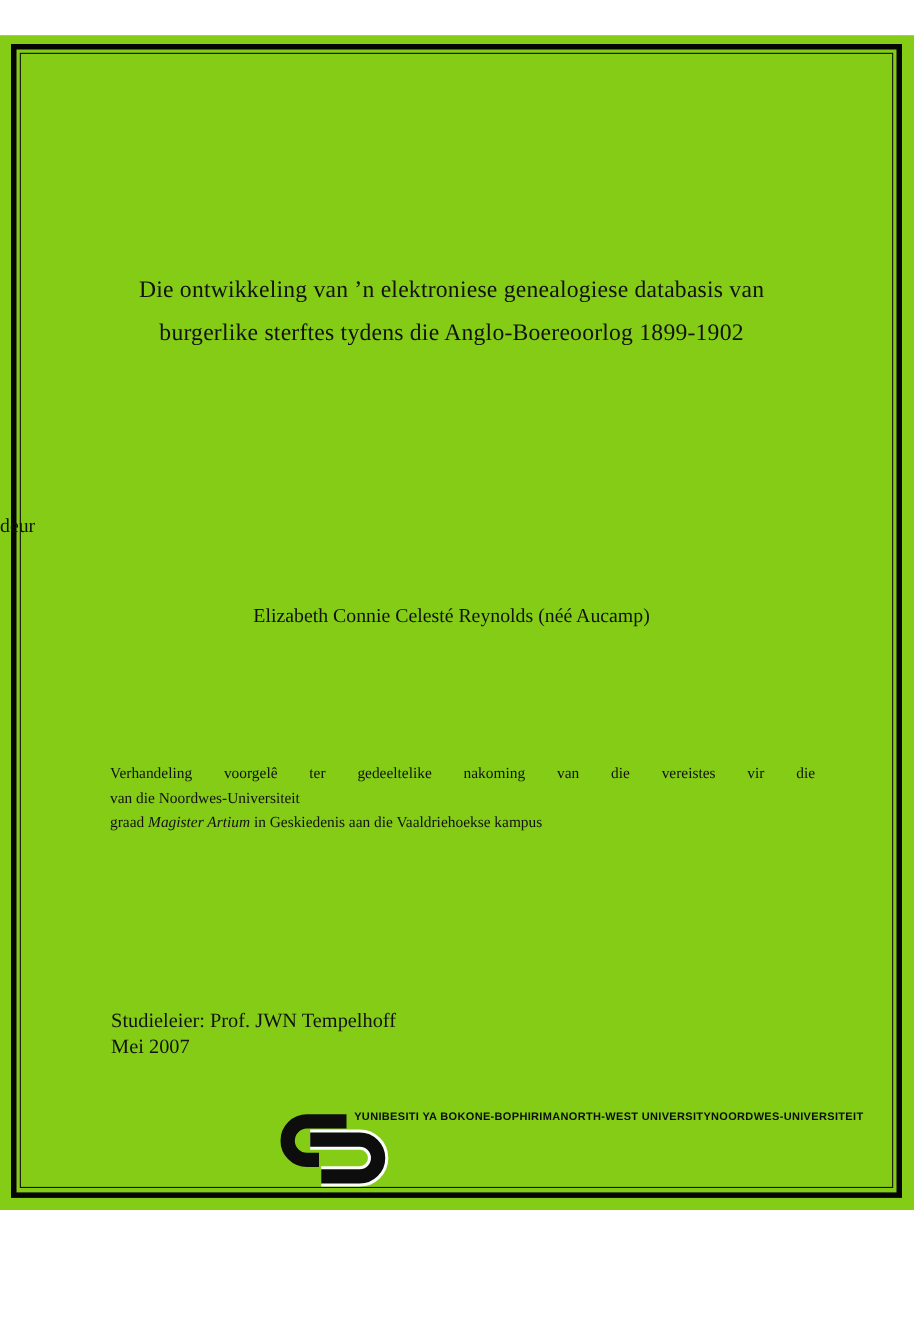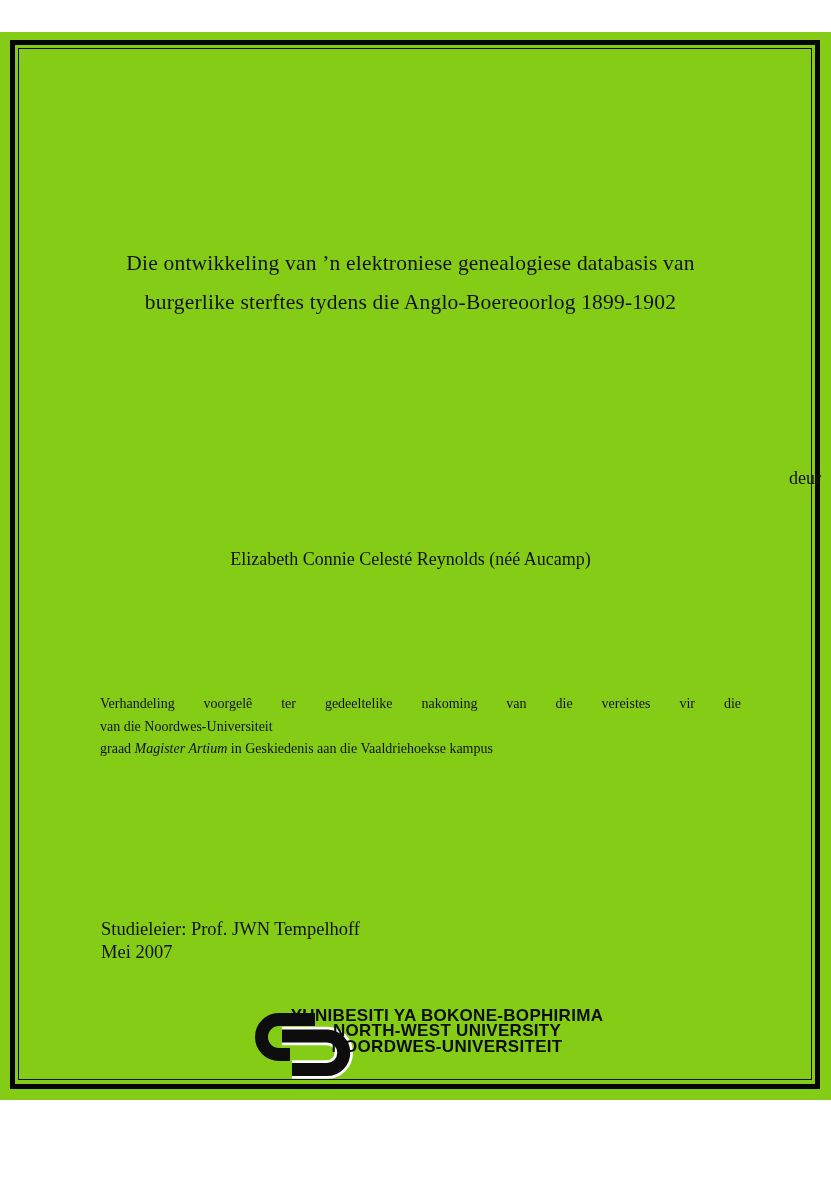--- a/index.html
+++ b/index.html
@@ -27,21 +27,21 @@
     position: absolute;
     top: 212px; left: 70px; right: 80px;
     text-align: center;
     font-size: 21.5px;
     line-height: 39px;
     letter-spacing: 0.2px;
   }
   .byline {
     position: absolute;
     top: 436px; left: 0; right: 10px;
-    text-align: right;
+    text-align: left;
     font-size: 18px;
   }
   .author {
     position: absolute;
     top: 517px; left: 0; right: 10px;
     text-align: center;
     font-size: 18px;
   }
   .statement {
     position: absolute;
@@ -64,25 +64,24 @@
   .logo-mark {
     position: absolute;
     left: 253px; top: 974px;
     width: 104px; height: 78px;
   }
   .logo-text {
     position: absolute;
     left: 322px; top: 976px;
     width: 250px;
     display: flex;
-    flex-direction: column;
-    align-items: center;
+    align-items: flex-start;
     font-family: "Liberation Sans", sans-serif;
     font-weight: 700;
-    font-size: 17px;
+    font-size: 10px;
     line-height: 15.4px;
     letter-spacing: 0.3px;
     color: #0d0d0d;
     white-space: nowrap;
   }
 </style>
 </head>
 <body>
 
 <div class="page">

